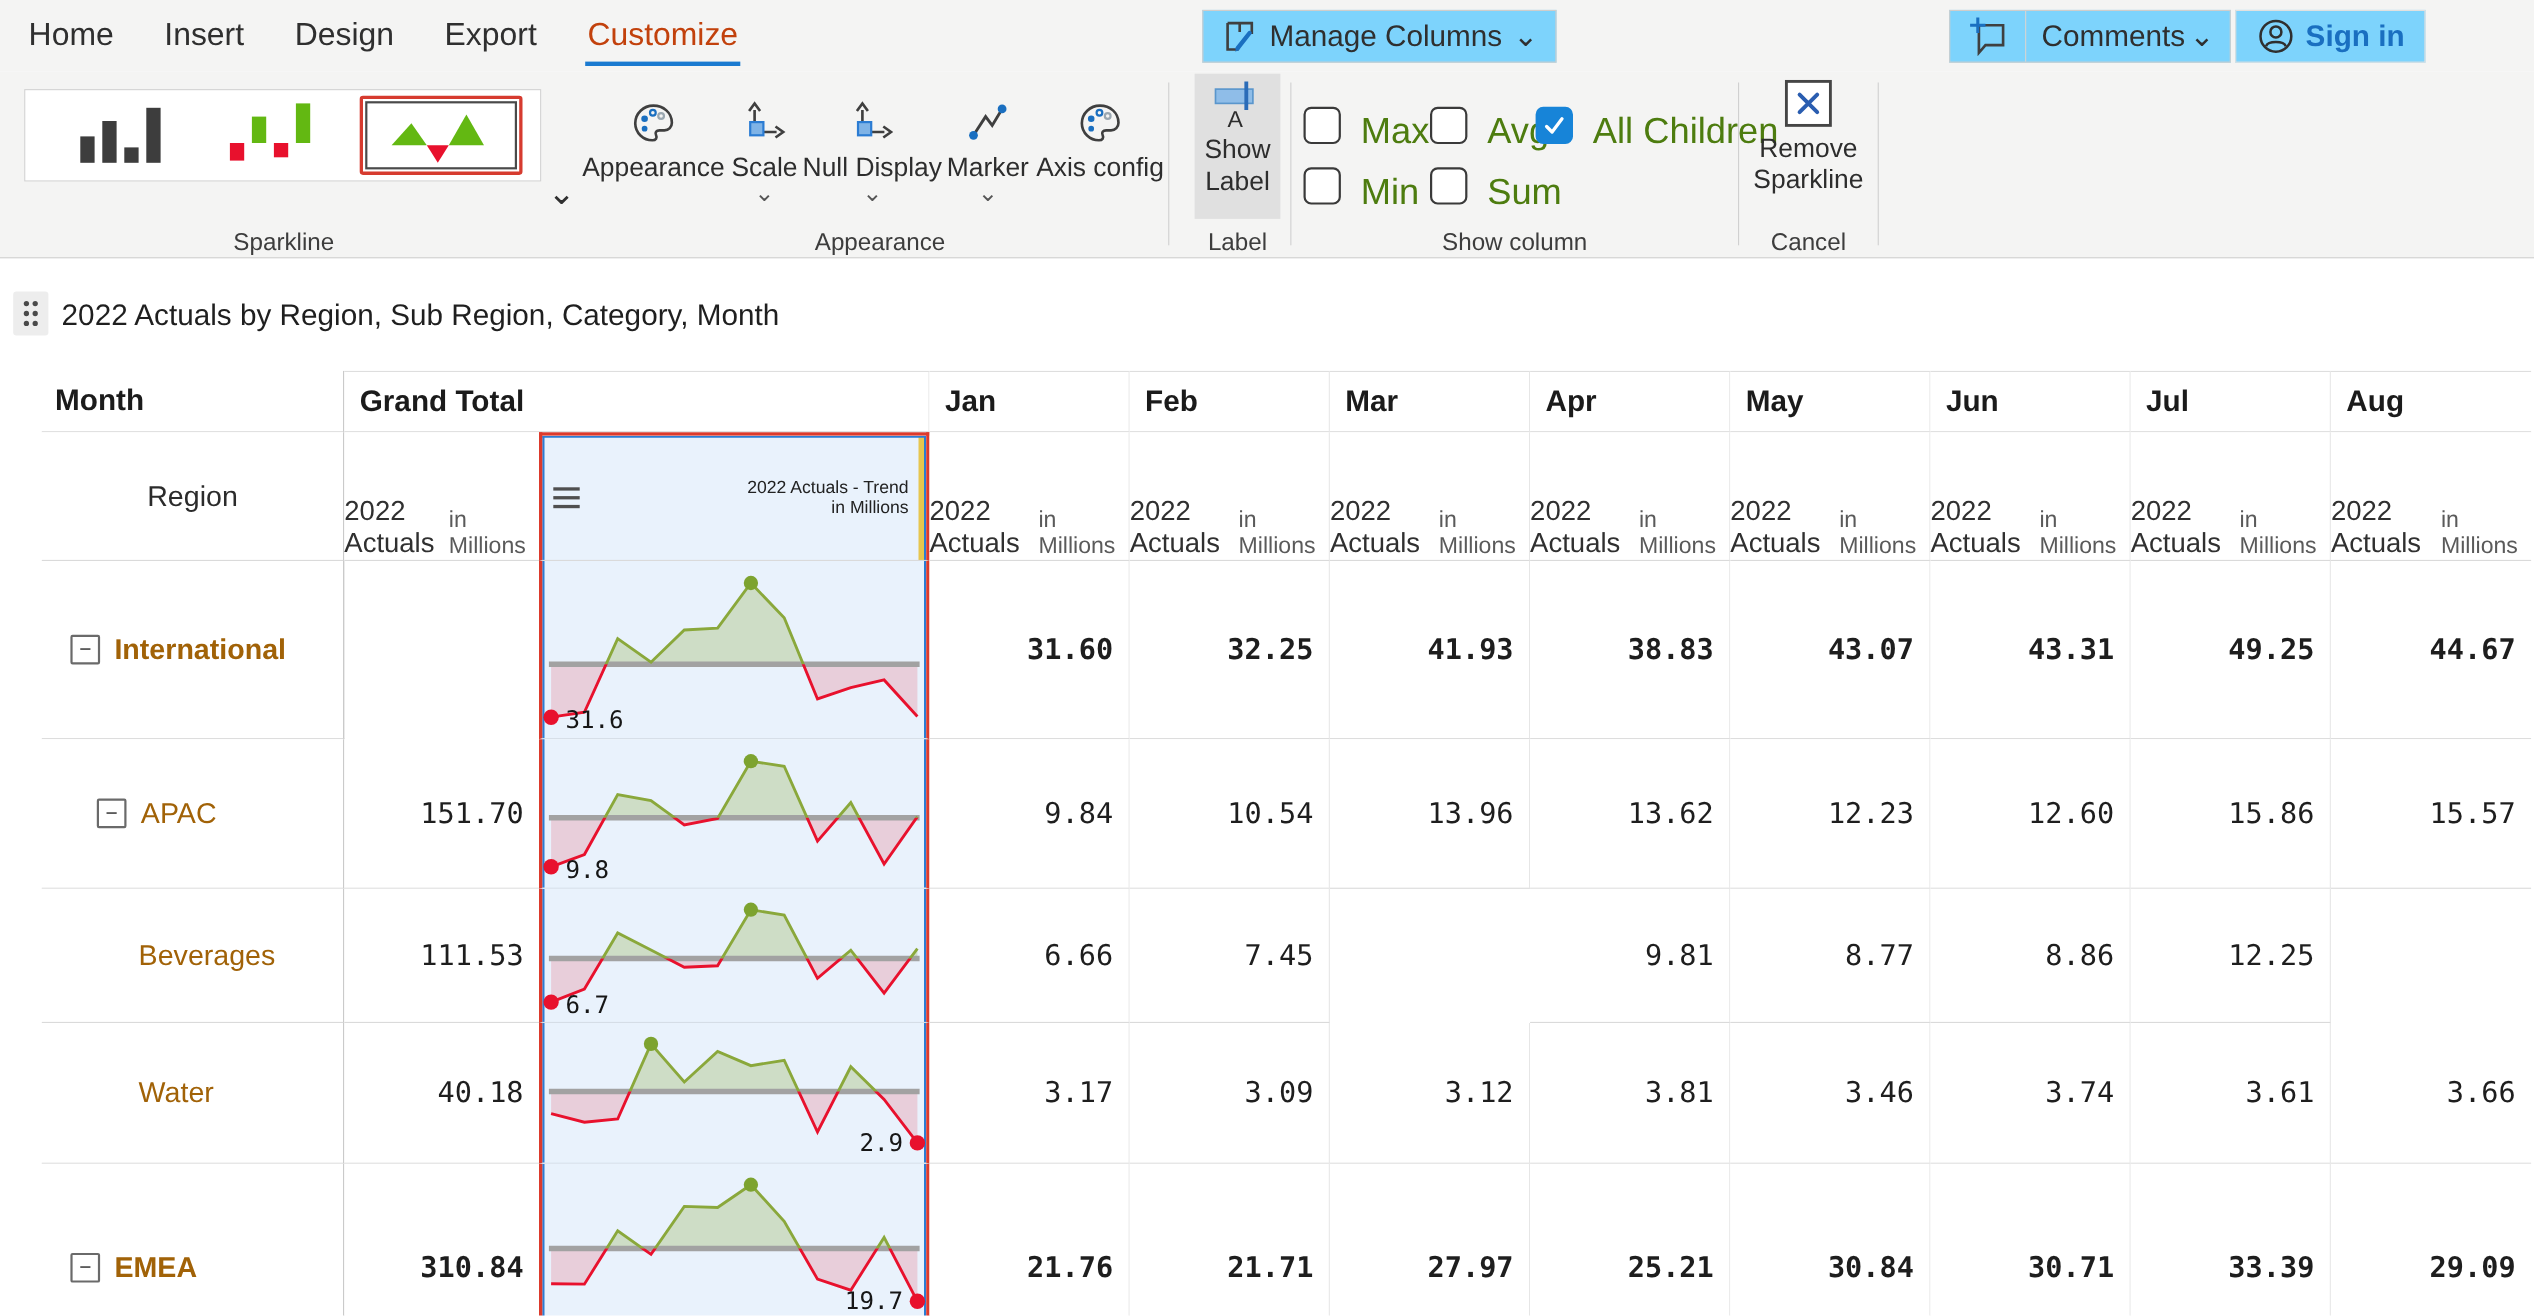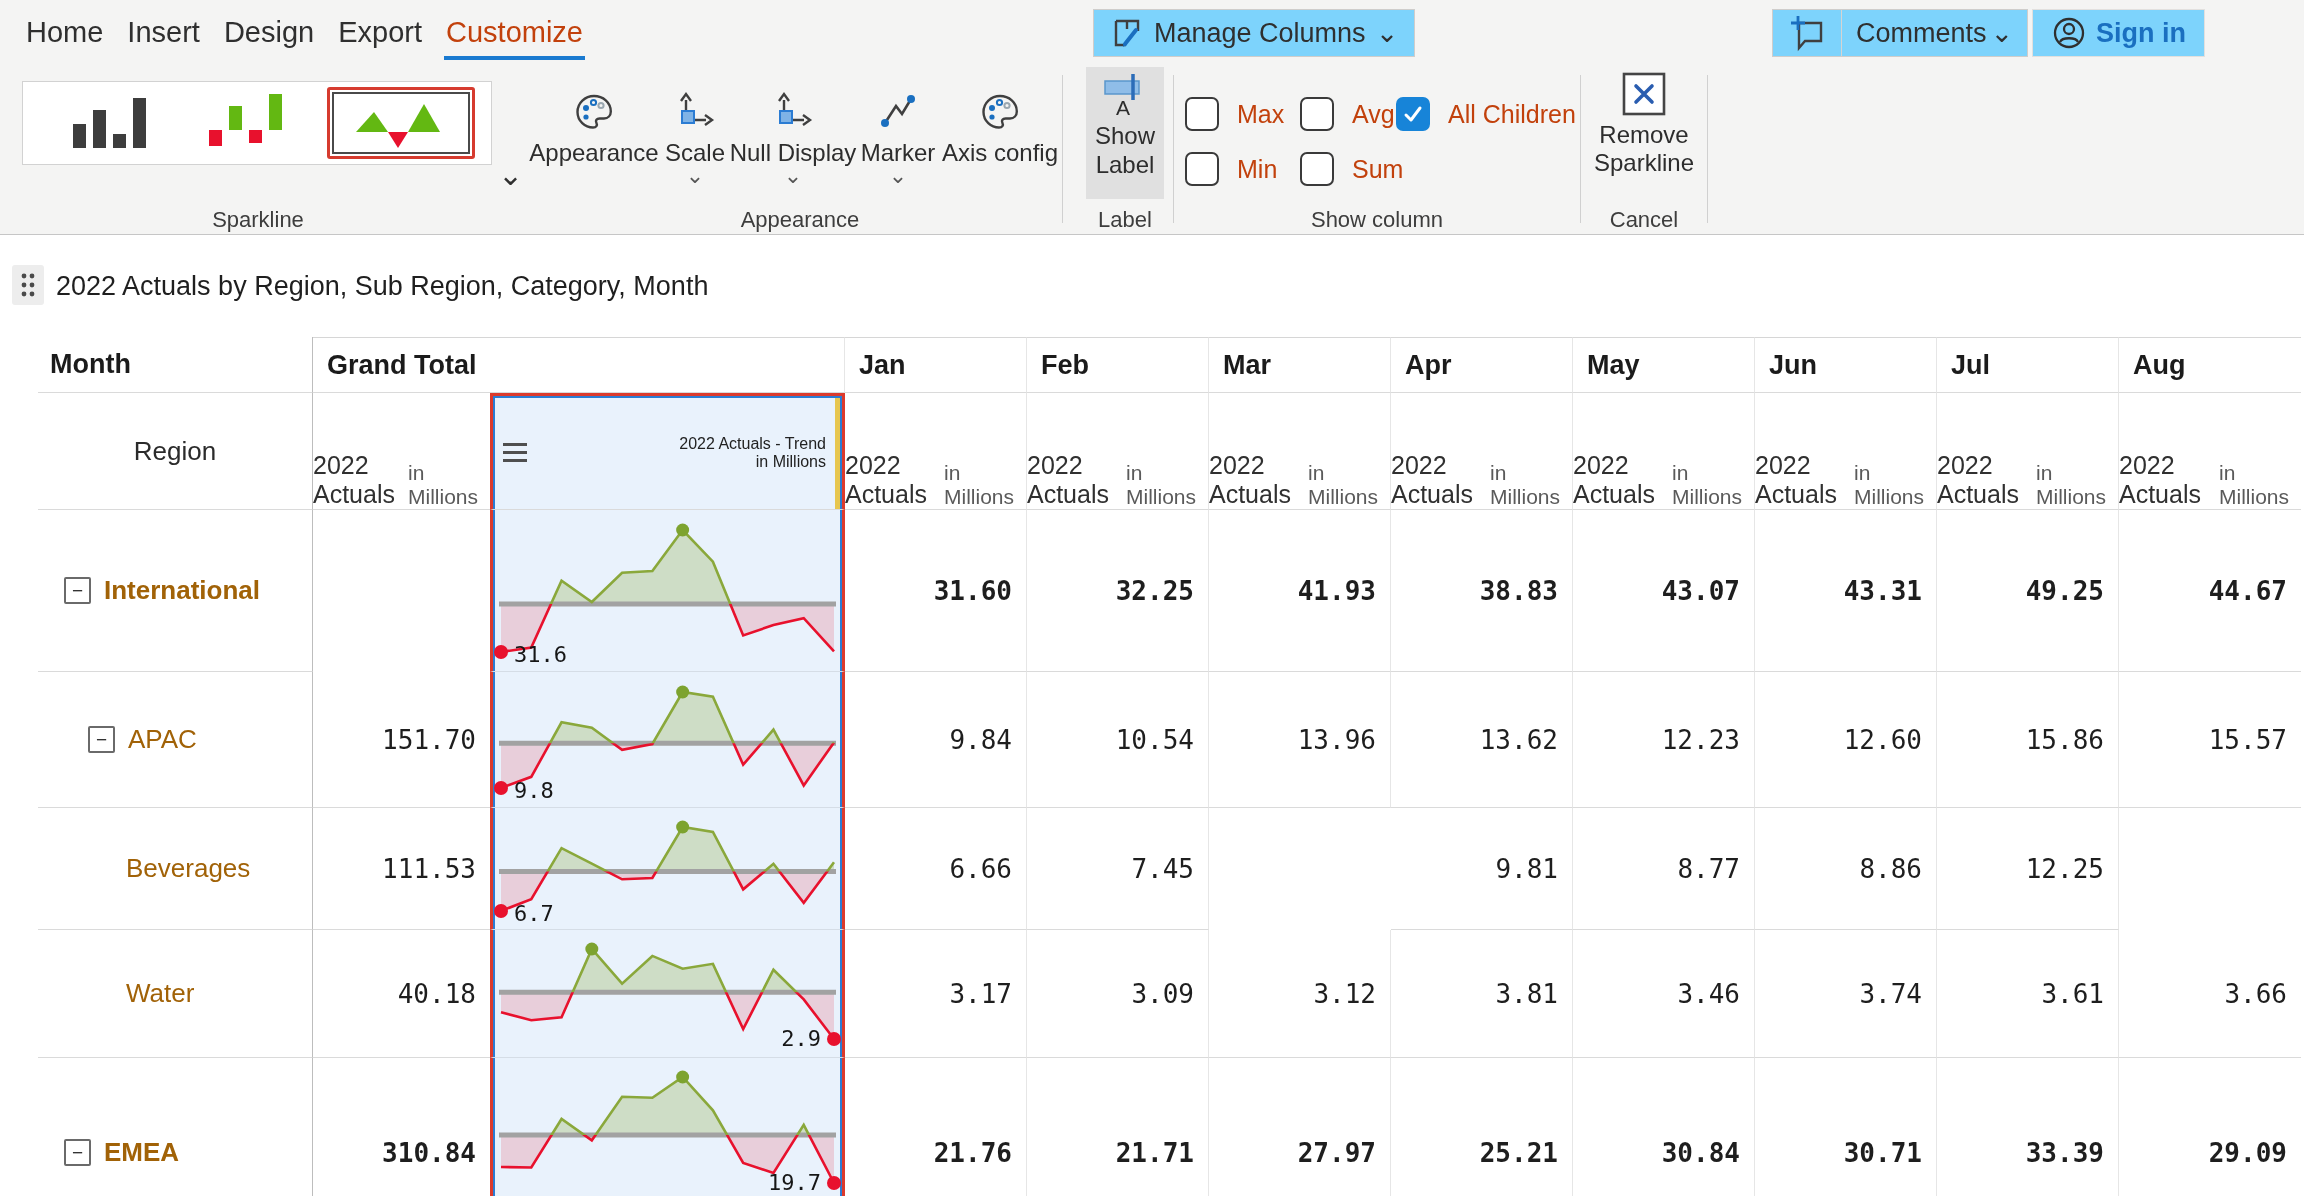--- a/index.html
+++ b/index.html
@@ -1,20 +1,20 @@
 <!DOCTYPE html>
 <html><head>
 <meta charset="utf-8">
 <style>
   html,body{margin:0;padding:0;width:2304px;height:1196px;overflow:hidden;background:#fff;
     font-family:"Liberation Sans",sans-serif;color:#222;}
   .num{font-family:"DejaVu Sans Mono",monospace;}
   
   .tabbar{position:relative;width:2304px;height:65px;background:#f4f4f3;}
-  .tabs{position:absolute;left:26px;top:0;height:65px;display:flex;align-items:center;gap:24px;}
+  .tabs{position:absolute;left:26px;top:0;height:65px;display:flex;align-items:center;gap:46px;}
   .tab{font-size:29px;color:#2f2f2f;cursor:pointer;position:relative;}
   .tab.active{color:#c2410c;}
   .tab.active::after{content:"";position:absolute;left:-2px;right:-2px;bottom:-11px;height:4px;background:#1a7ad0;}
   .topbtn{position:absolute;top:9px;height:48px;background:#7dd3fc;border:1px solid #cfcdcb;display:flex;align-items:center;box-sizing:border-box;}
   .mc-btn{left:1093px;padding:0 16px;gap:10px;}
   .mc-btn span{font-size:27px;color:#2f2f2f;}
   .chev{font-size:22px;color:#444;line-height:10px;}
   .comments-btn{left:1772px;}
   .comments-btn .seg{height:100%;display:flex;align-items:center;padding:0 14px;}
   .comments-btn .seg+.seg{border-left:1px solid #d6d4d2;gap:4px;}
@@ -31,21 +31,21 @@
   .rbtn{position:absolute;top:0;height:150px;cursor:pointer;text-align:center;}
   .rbtn .ic{display:block;margin:26px auto 0;}
   .rbtn .lbl{font-size:24px;color:#2d2d2d;margin-top:6px;white-space:nowrap;}
   .rbtn .dd{font-size:22px;color:#555;margin-top:2px;line-height:14px;}
   .vsep{position:absolute;top:10px;height:148px;width:1px;background:#d0d0d0;}
   .grplbl{position:absolute;top:142px;font-size:22px;color:#3d3d3d;text-align:center;}
   .showlabel{position:absolute;left:1086px;top:2px;width:78px;height:132px;background:#e0e0e0;cursor:pointer;text-align:center;}
   .showlabel .tl{font-size:24px;color:#2d2d2d;line-height:29px;}
   .cb{position:absolute;width:34px;height:34px;border:2px solid #3a3a3a;border-radius:7px;background:#fff;box-sizing:border-box;cursor:pointer;}
   .cb.checked{background:#1784d8;border-color:#1784d8;display:flex;align-items:center;justify-content:center;}
-  .cblbl{position:absolute;font-size:25px;color:#c2410c;cursor:default;}
+  .cblbl{position:absolute;font-size:33px;color:#4d7c0f;cursor:default;}
   .remove{position:absolute;left:1592px;top:2px;width:104px;height:146px;text-align:center;cursor:pointer;}
   .remove .tl{font-size:24px;color:#2d2d2d;line-height:28px;}
   
   .titlebar{position:relative;width:2304px;height:102px;background:#fff;}
   .grip{position:absolute;left:12px;top:30px;width:32px;height:40px;background:#ededed;border-radius:3px;display:flex;align-items:center;justify-content:center;cursor:grab;}
   .pagetitle{position:absolute;left:56px;top:0;height:102px;display:flex;align-items:center;font-size:27px;color:#1f1f1f;}
   
   .tbl{margin-left:38px;width:2263px;display:grid;
     grid-template-columns:275px 177px 355px repeat(8,182px);
     grid-template-rows:56px 117px 162px 136px 122px 128px 190px;}

